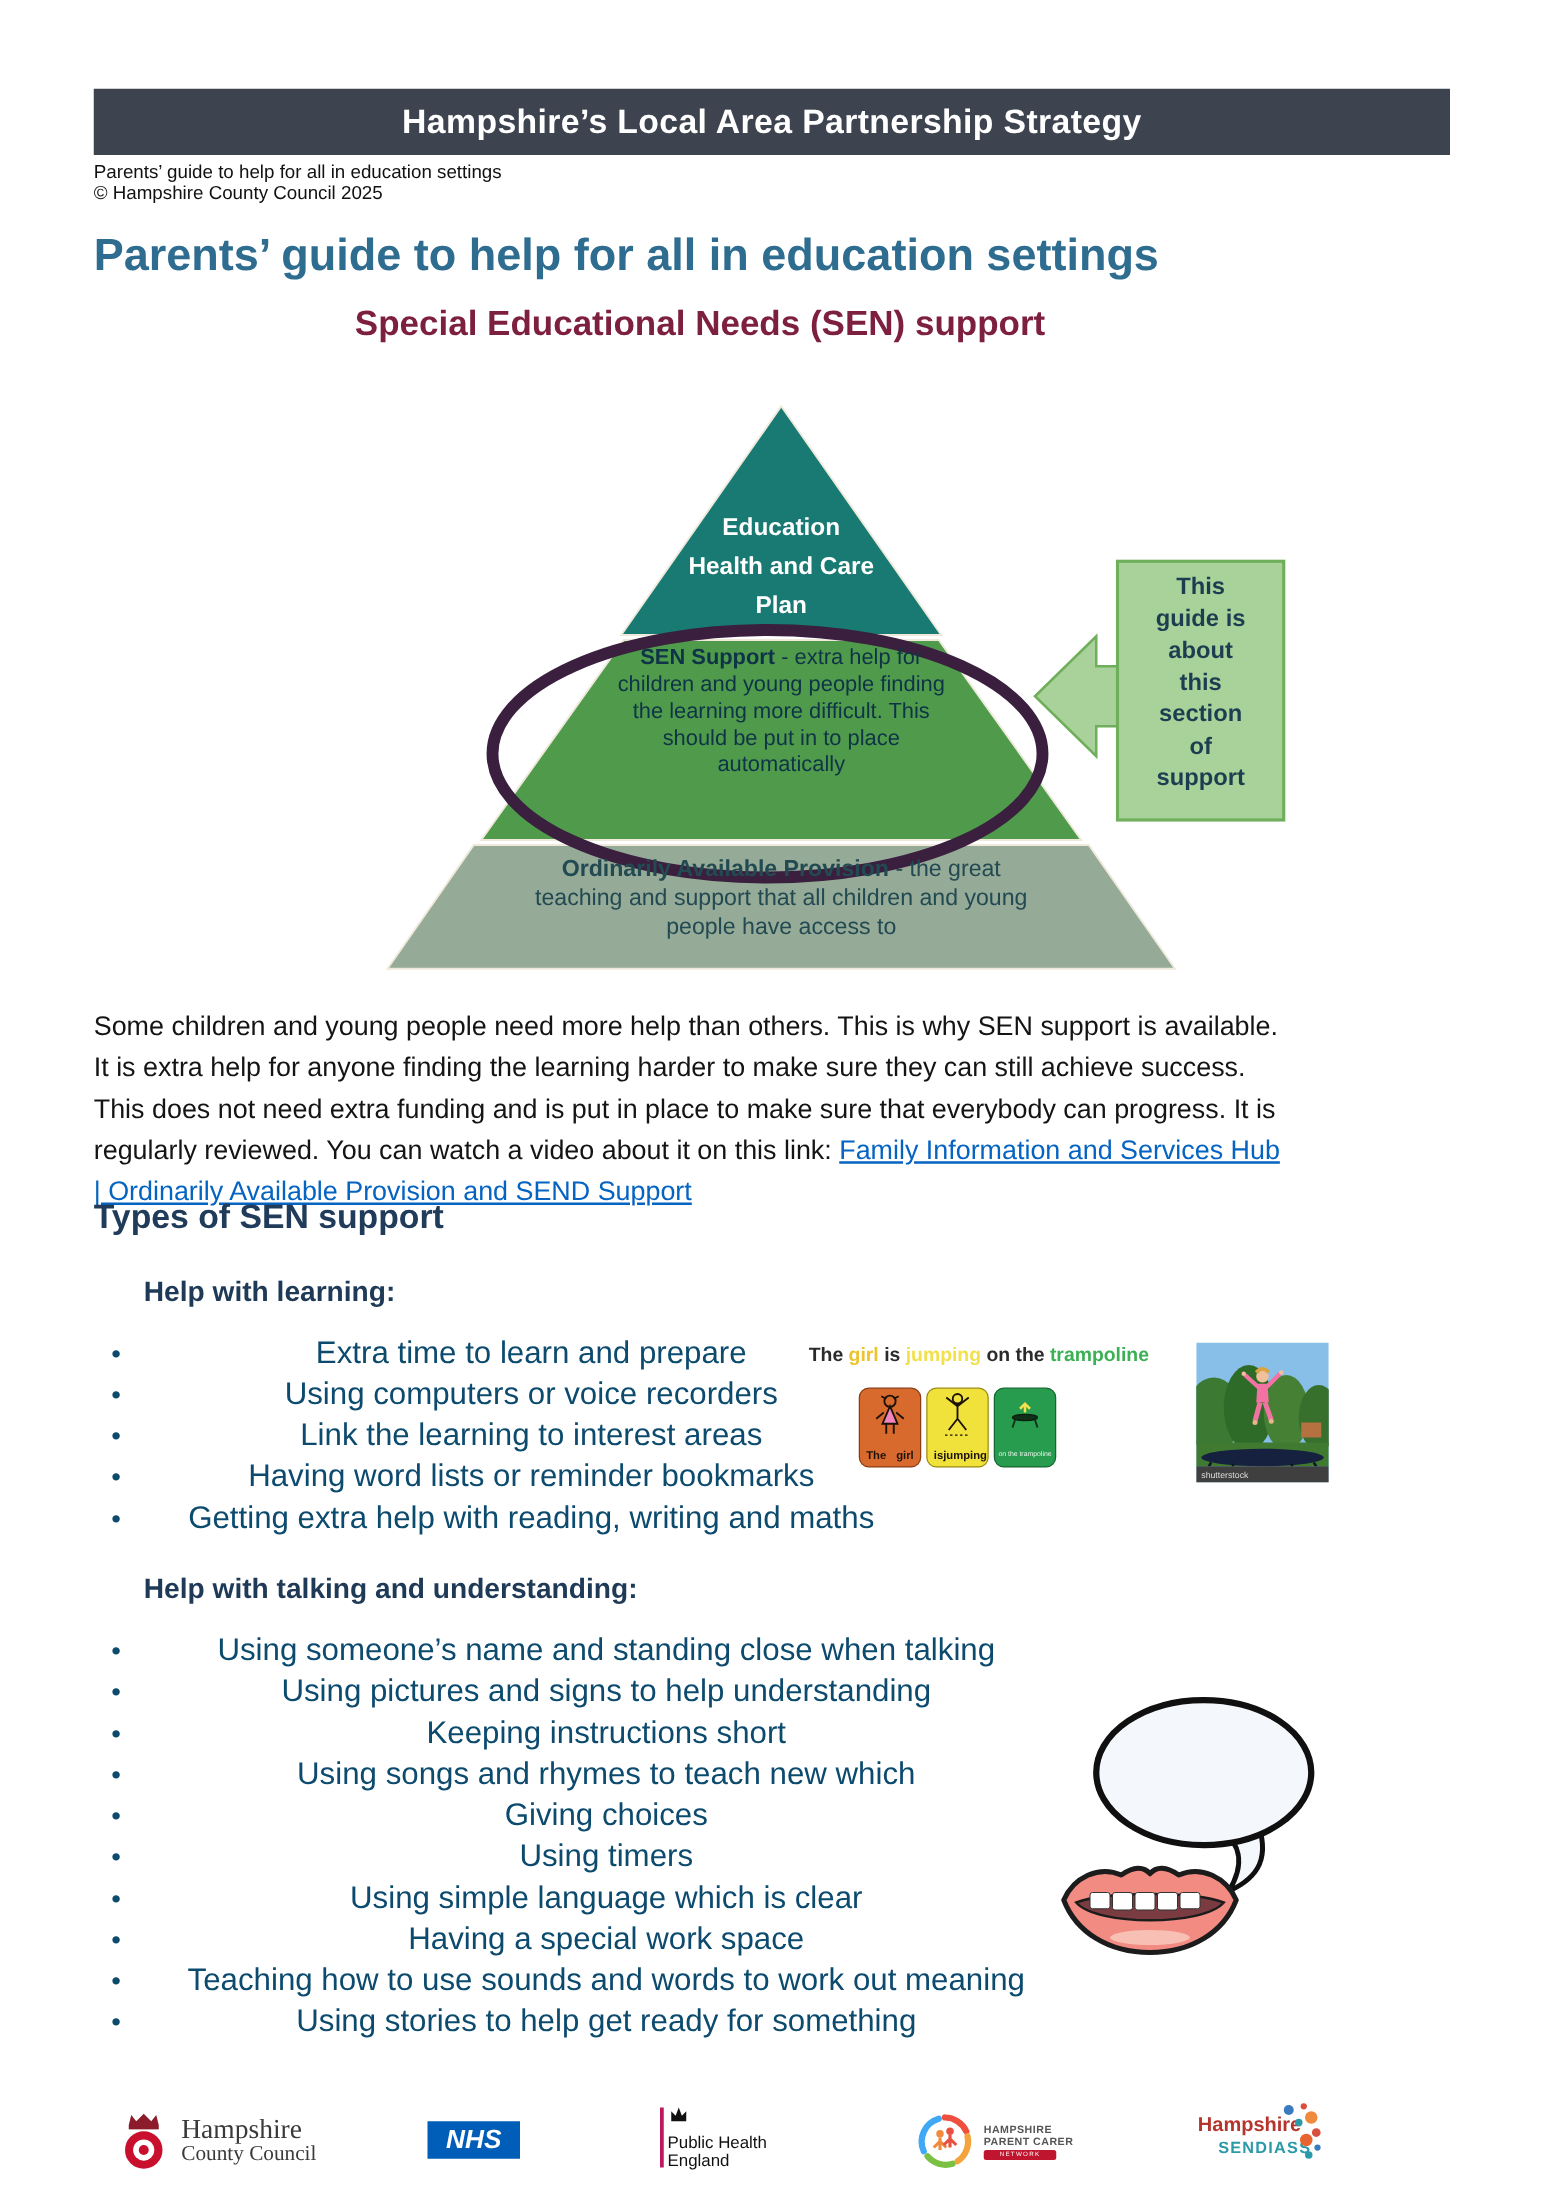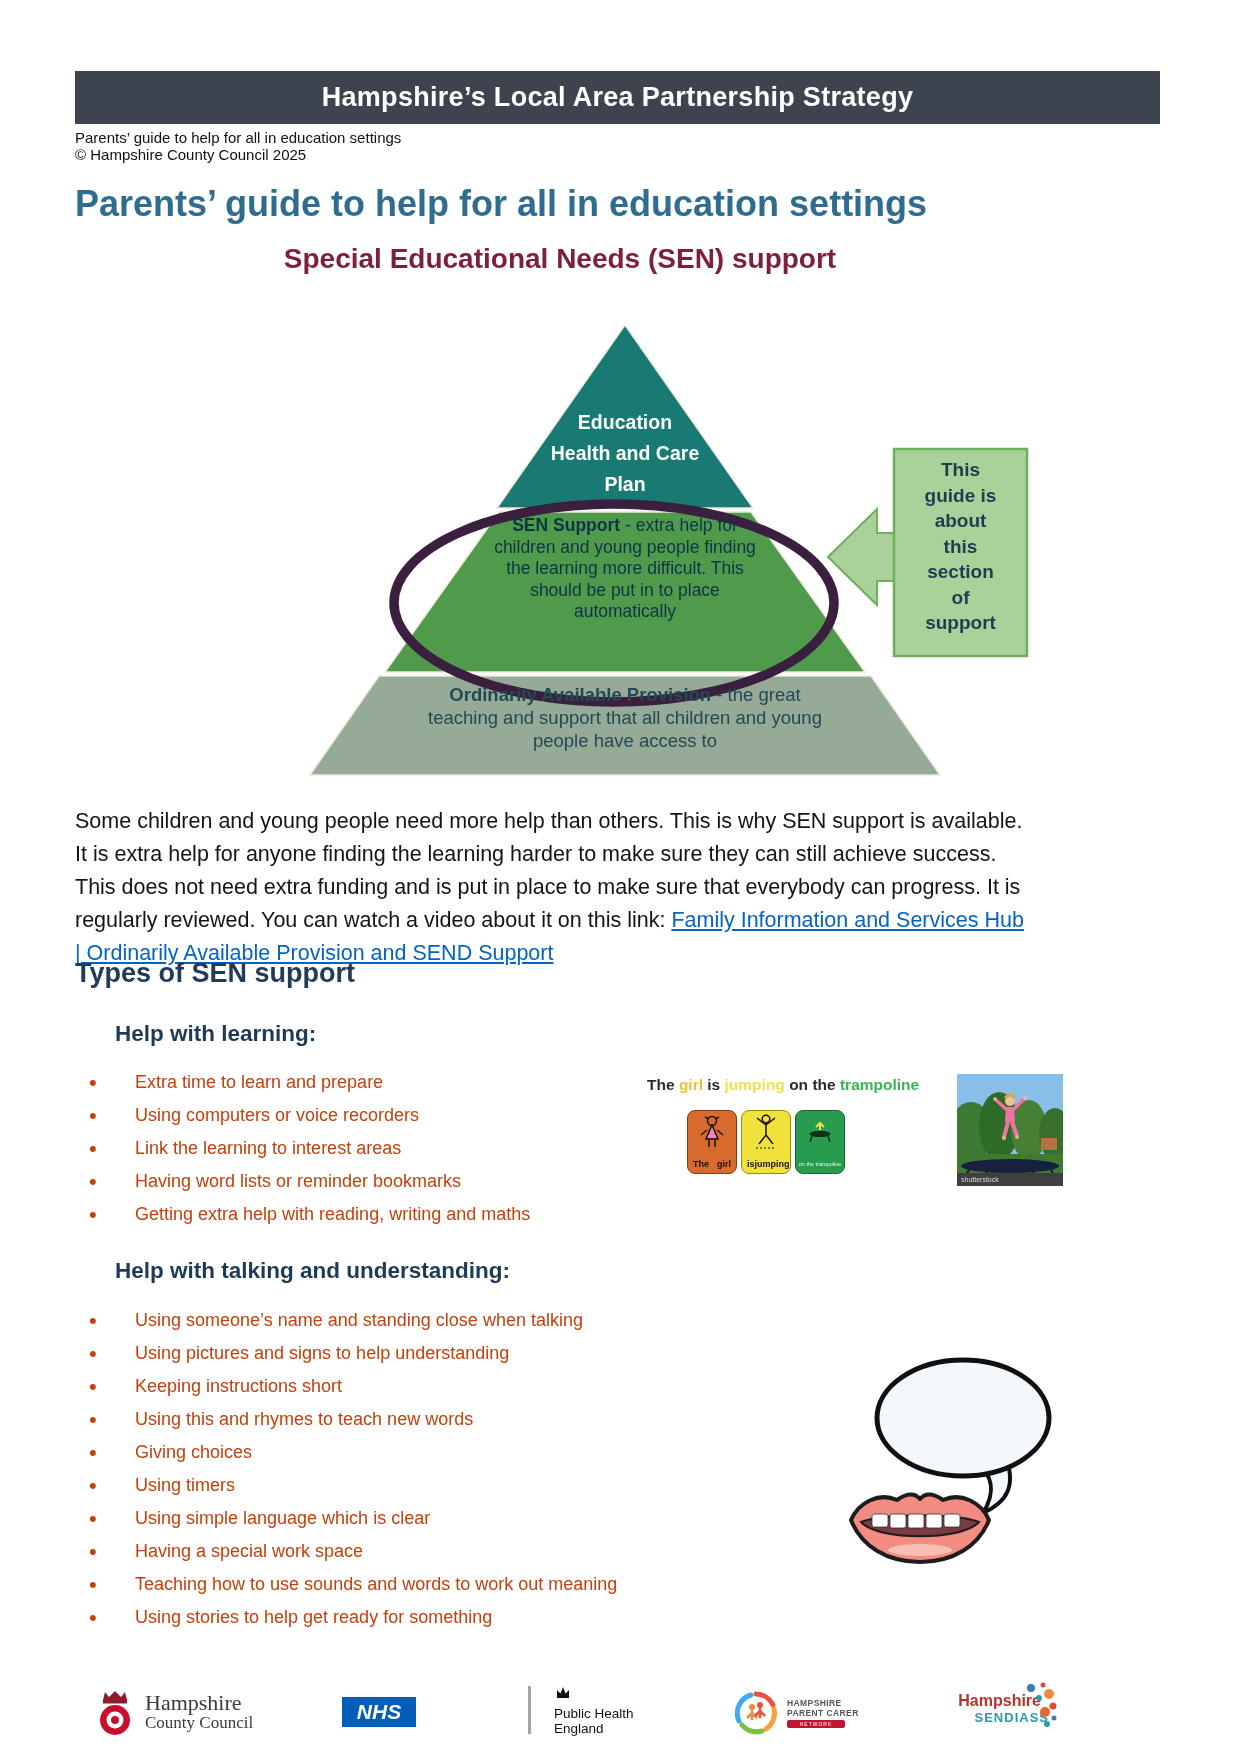--- a/index.html
+++ b/index.html
@@ -28,21 +28,21 @@
   
   .intro{left:75px;top:783px;width:958px;font-size:21.5px;line-height:33px;color:#141414;}
   .intro a{color:#0563c1;text-decoration:underline;cursor:pointer;}
 
   .h2{left:75px;top:958px;font-size:27px;font-weight:bold;color:#203c5a;}
   .h3{font-size:22.5px;font-weight:bold;color:#1e3a56;margin-left:40px;}
   .h3a{left:75px;top:1021px;}
   .h3b{left:75px;top:1258px;}
 
   ul.blist{list-style:none;margin:0;padding:0;}
-  ul.blist li{position:relative;padding-left:60px;line-height:33px;font-size:18px;color:#c2410c;}
+  ul.blist li{position:relative;padding-left:60px;line-height:33px;font-size:25px;color:#0c4a6e;text-align:center;}
   ul.blist li::before{content:"\2022";position:absolute;left:14px;font-size:22px;}
   .list-a{left:75px;top:1066px;width:640px;}
   .list-b{left:75px;top:1304px;width:760px;}
 
   
   .fig{left:645px;top:1074px;width:440px;height:120px;}
   .fig-sentence{left:2px;top:2px;font-size:15.5px;font-weight:bold;color:#2b2b2b;white-space:nowrap;}
   .w-girl{color:#edc32f;}
   .w-jumping{color:#f2e14c;}
   .w-tramp{color:#3bb054;}
@@ -59,21 +59,21 @@
   
   .speech{left:845px;top:1350px;width:250px;height:272px;}
 
   
   .logo{display:flex;align-items:center;gap:8px;}
   .hcc{left:93px;top:1688px;}
   .hcc-name{font-family:"Liberation Serif", serif;font-size:22px;color:#3a3a3a;line-height:20px;}
   .hcc-sub{font-family:"Liberation Serif", serif;font-size:17px;color:#3a3a3a;}
   .nhs{left:342px;top:1697px;width:74px;height:30px;background:#005eb8;color:#fff;
        font-style:italic;font-weight:bold;font-size:21px;text-align:center;line-height:30px;}
-  .phe{left:528px;top:1686px;border-left:3px solid #a3a3a3;padding-left:23px;height:48px;}
+  .phe{left:528px;top:1686px;border-left:3px solid #be185d;padding-left:3px;height:48px;}
   .phe-text{font-size:13.5px;color:#111;line-height:15px;margin-top:2px;}
   .hpcn{left:733px;top:1690px;}
   .hpcn-text{font-size:8.5px;font-weight:bold;color:#555;letter-spacing:.4px;line-height:10px;}
   .hpcn-bar{margin-top:2px;width:58px;height:8px;background:#c0152f;border-radius:2px;color:#fff;
             font-size:5px;text-align:center;line-height:8px;letter-spacing:1px;}
   .sendiass{left:945px;top:1692px;width:110px;}
   .sendiass .t1{font-size:16px;font-weight:bold;color:#b5342c;text-align:right;padding-right:14px;}
   .sendiass .t2{font-size:13px;font-weight:bold;color:#2b9aa8;letter-spacing:1px;text-align:right;padding-right:6px;}
 </style>
 </head>
@@ -125,21 +125,21 @@
       <li><span>Link the learning to interest areas</span></li>
       <li><span>Having word lists or reminder bookmarks</span></li>
       <li><span>Getting extra help with reading, writing and maths</span></li>
     </ul>
 
   <div class="abs h3 h3b">Help with talking and understanding:</div>
   <ul class="abs blist list-b">
       <li><span>Using someone’s name and standing close when talking</span></li>
       <li><span>Using pictures and signs to help understanding</span></li>
       <li><span>Keeping instructions short</span></li>
-      <li><span>Using this and rhymes to teach new words</span></li>
+      <li><span>Using songs and rhymes to teach new which</span></li>
       <li><span>Giving choices</span></li>
       <li><span>Using timers</span></li>
       <li><span>Using simple language which is clear</span></li>
       <li><span>Having a special work space</span></li>
       <li><span>Teaching how to use sounds and words to work out meaning</span></li>
       <li><span>Using stories to help get ready for something</span></li>
     </ul>
 
   <div class="abs fig">
     <div class="abs fig-sentence"><span>The </span><span class="w-girl">girl</span><span> is </span><span class="w-jumping">jumping</span><span> on the </span><span class="w-tramp">trampoline</span></div>

